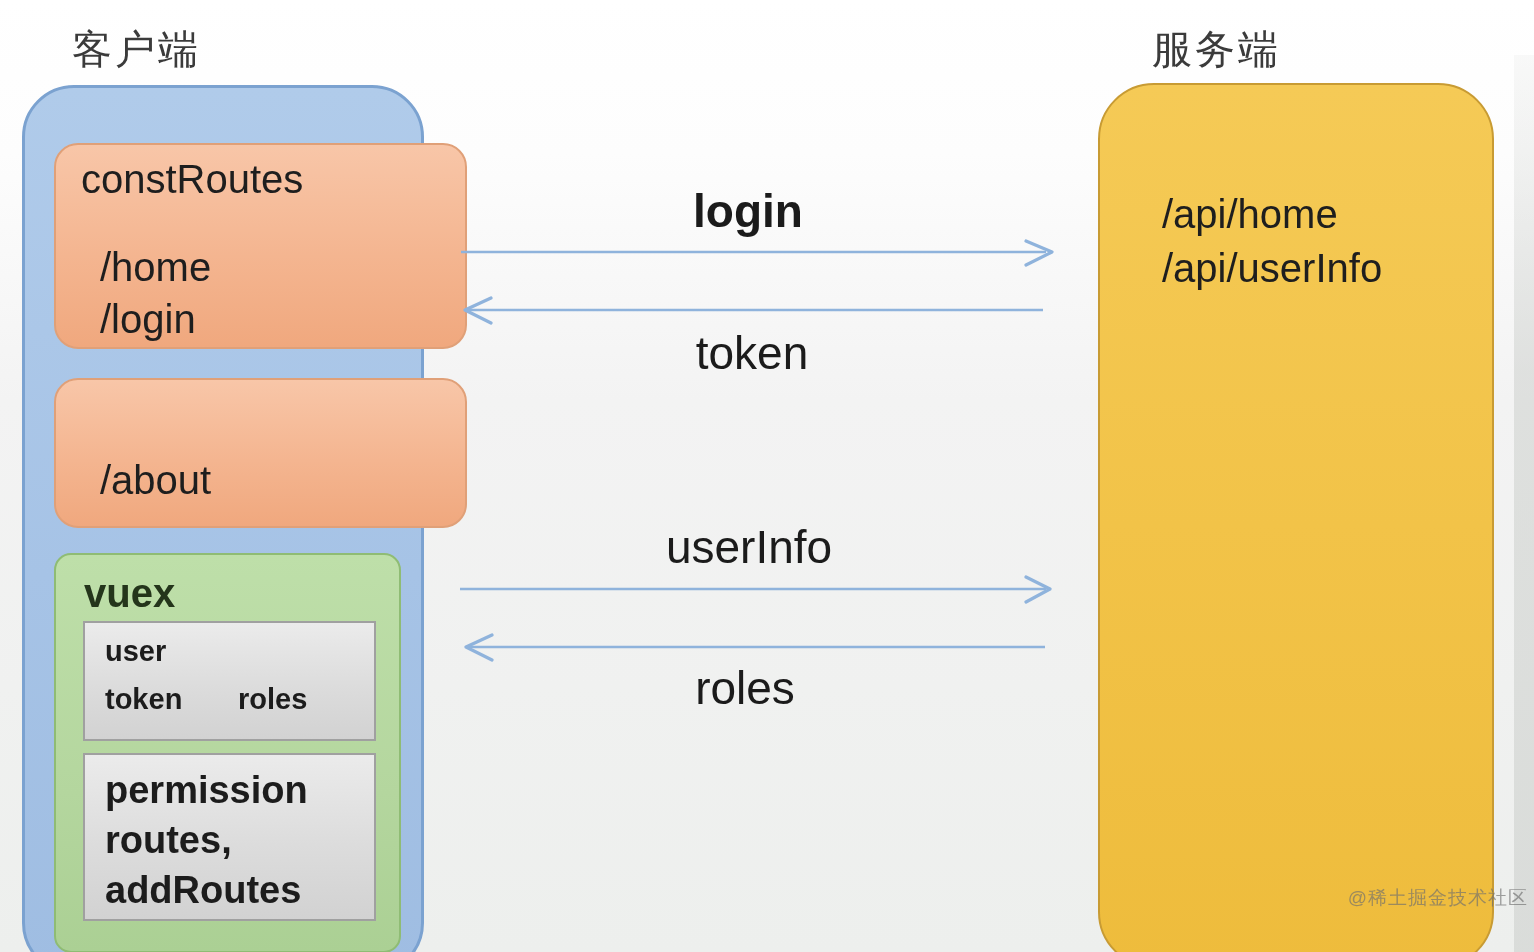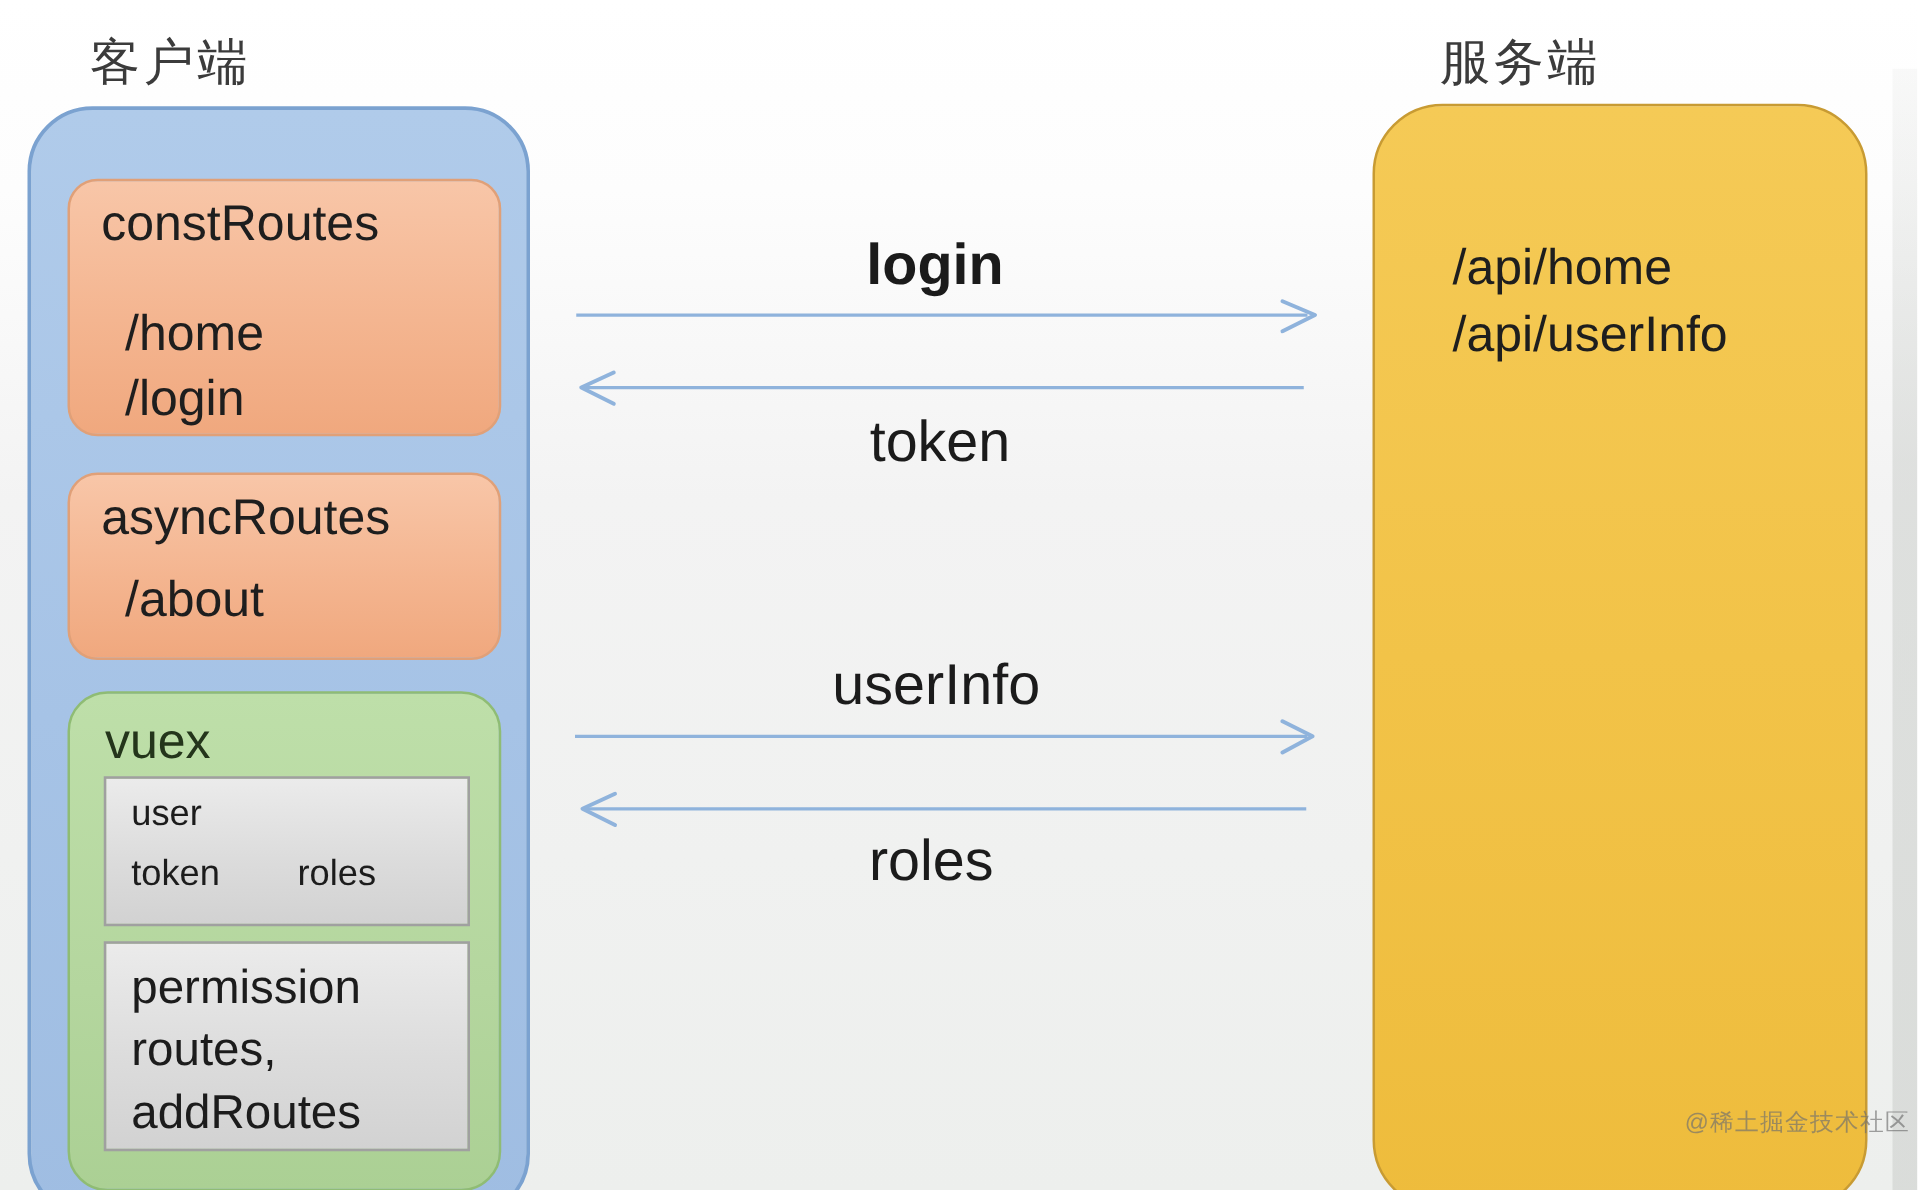--- a/index.html
+++ b/index.html
@@ -20,42 +20,42 @@
   }
   .client-title{left:72px;top:22px;}
   .server-title{left:1152px;top:22px;}
 
   .client-container{
     position:absolute;left:22px;top:85px;width:402px;height:890px;
     background:linear-gradient(180deg,#b0cbea 0%,#a6c3e6 55%,#9fbde2 100%);
     border:3px solid #7ba2d0;border-radius:52px;box-sizing:border-box;
   }
   .routes-box{
-    position:absolute;left:29px;width:347px;
+    position:absolute;left:29px;width:413px;
     background:linear-gradient(180deg,#f8c6a8 0%,#f4b590 55%,#f0a87e 100%);
     border:2px solid #e0a078;border-radius:24px;box-sizing:border-box;
     color:#1e1e1e;
   }
   .const-routes{top:55px;height:206px;}
   .async-routes{top:290px;height:150px;}
   .box-label{
     position:absolute;left:25px;top:12px;
     font-size:40px;color:#1e1e1e;
   }
   .route-list{
     position:absolute;left:44px;
     font-size:40px;line-height:52px;color:#1e1e1e;
   }
   .const-routes .route-list{top:76px;margin-top:20px;}
   .async-routes .route-list{top:74px;}
 
   .vuex-box{
     position:absolute;left:29px;top:465px;width:347px;height:400px;
     background:linear-gradient(180deg,#bedfa9 0%,#b4d69e 60%,#abd094 100%);
-    border:2.5px solid #8fbc74;border-radius:32px;box-sizing:border-box;
+    border:2.5px solid #8fbc74;border-radius:17px;box-sizing:border-box;font-weight:bold;
   }
   .vuex-label{
     position:absolute;left:28px;top:16px;
     font-size:40px;color:#24351b;
   }
   .state-box{
     position:absolute;left:27px;width:293px;
     background:linear-gradient(180deg,#ebebeb 0%,#dcdcdc 55%,#d2d2d2 100%);
     border:2px solid #a0a0a0;box-sizing:border-box;
     color:#1c1c1c;
@@ -118,21 +118,20 @@
 
     <div class="routes-box const-routes">
       <div class="box-label">constRoutes</div>
       <div class="route-list">
         <div>/home</div>
         <div>/login</div>
       </div>
     </div>
 
     <div class="routes-box async-routes">
-      <div class="box-label">asyncRoutes</div>
       <div class="route-list">
         <div>/about</div>
       </div>
     </div>
 
     <div class="vuex-box">
       <div class="vuex-label">vuex</div>
 
       <div class="state-box state-top">
         <div class="state-line u-line">user</div>

